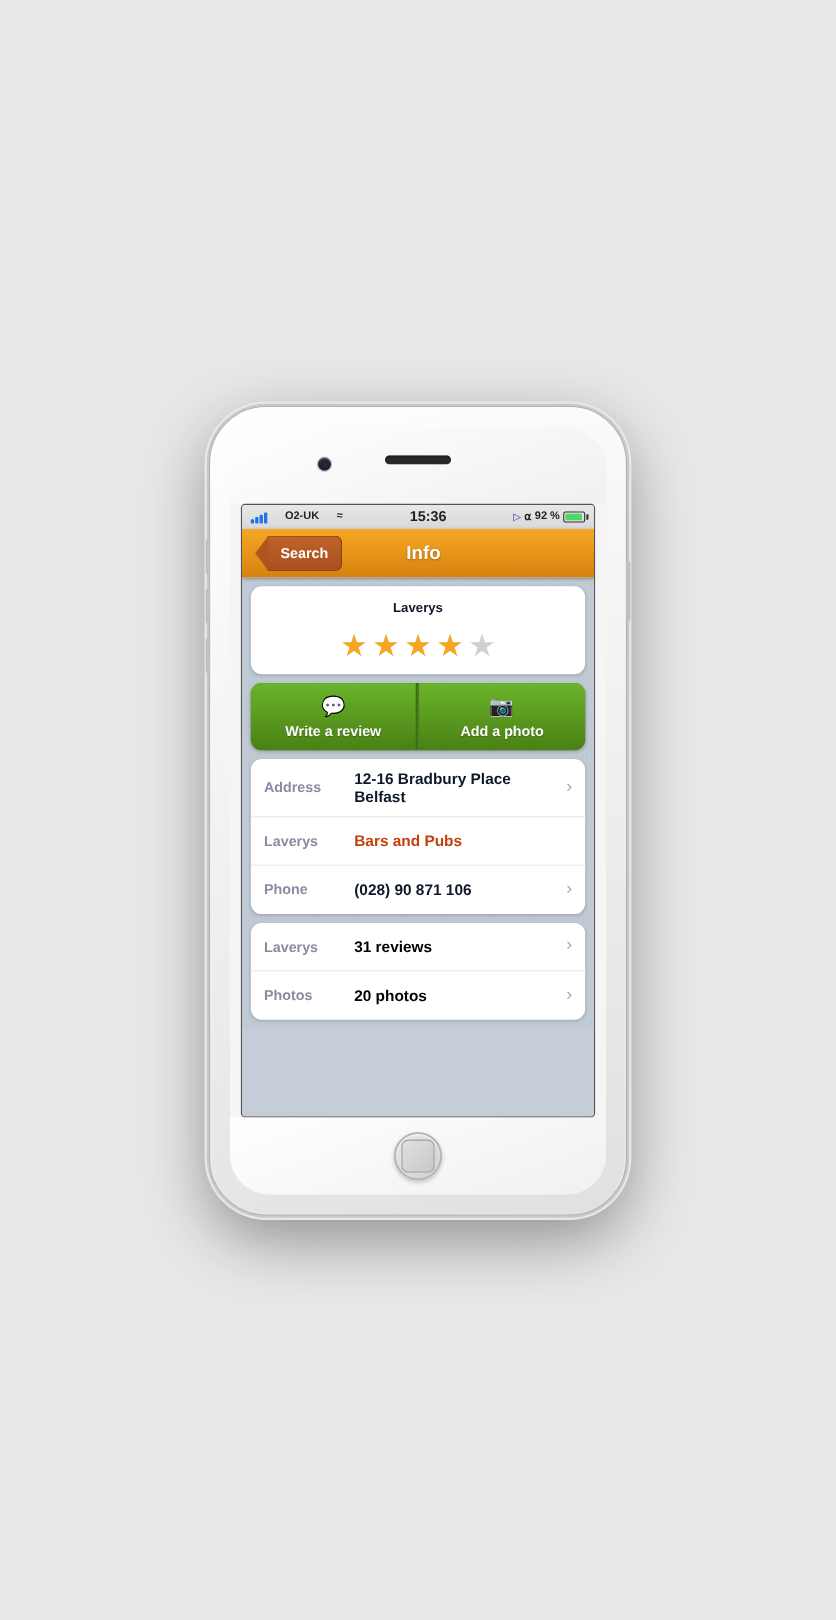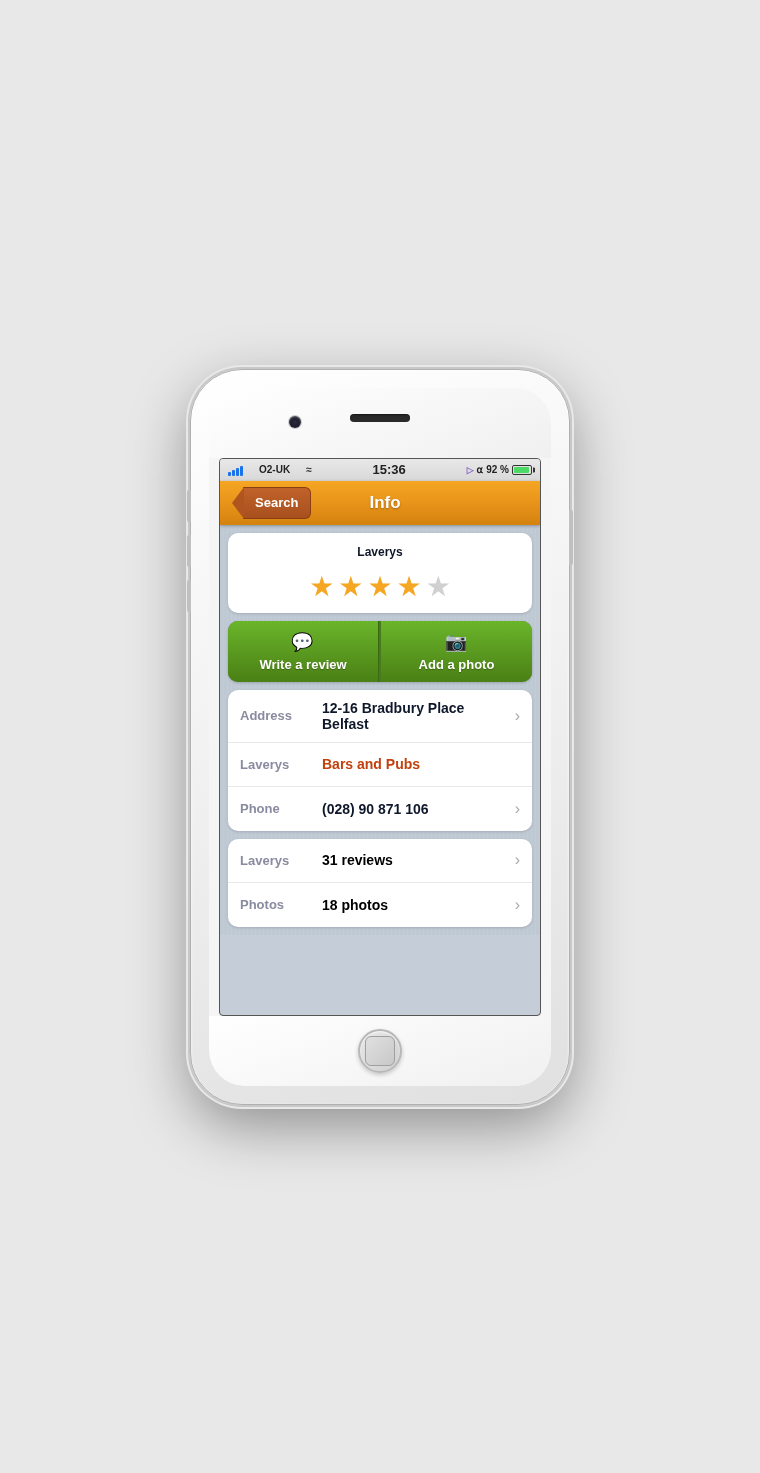--- a/index.html
+++ b/index.html
@@ -520,21 +520,21 @@
         <div class="stats-card">
 
           <div class="stats-row">
             <span class="detail-label">Laverys</span>
             <span class="detail-value">31 reviews</span>
             <span class="detail-chevron">›</span>
           </div>
 
           <div class="stats-row">
             <span class="detail-label">Photos</span>
-            <span class="detail-value">18 photos</span>
+            <span class="detail-value">20 photos</span>
             <span class="detail-chevron">›</span>
           </div>
         </div>
 
       </div>
     </div>
 
     <div class="phone-bottom">
       <div class="home-button">
         <div class="home-button-inner"></div>

